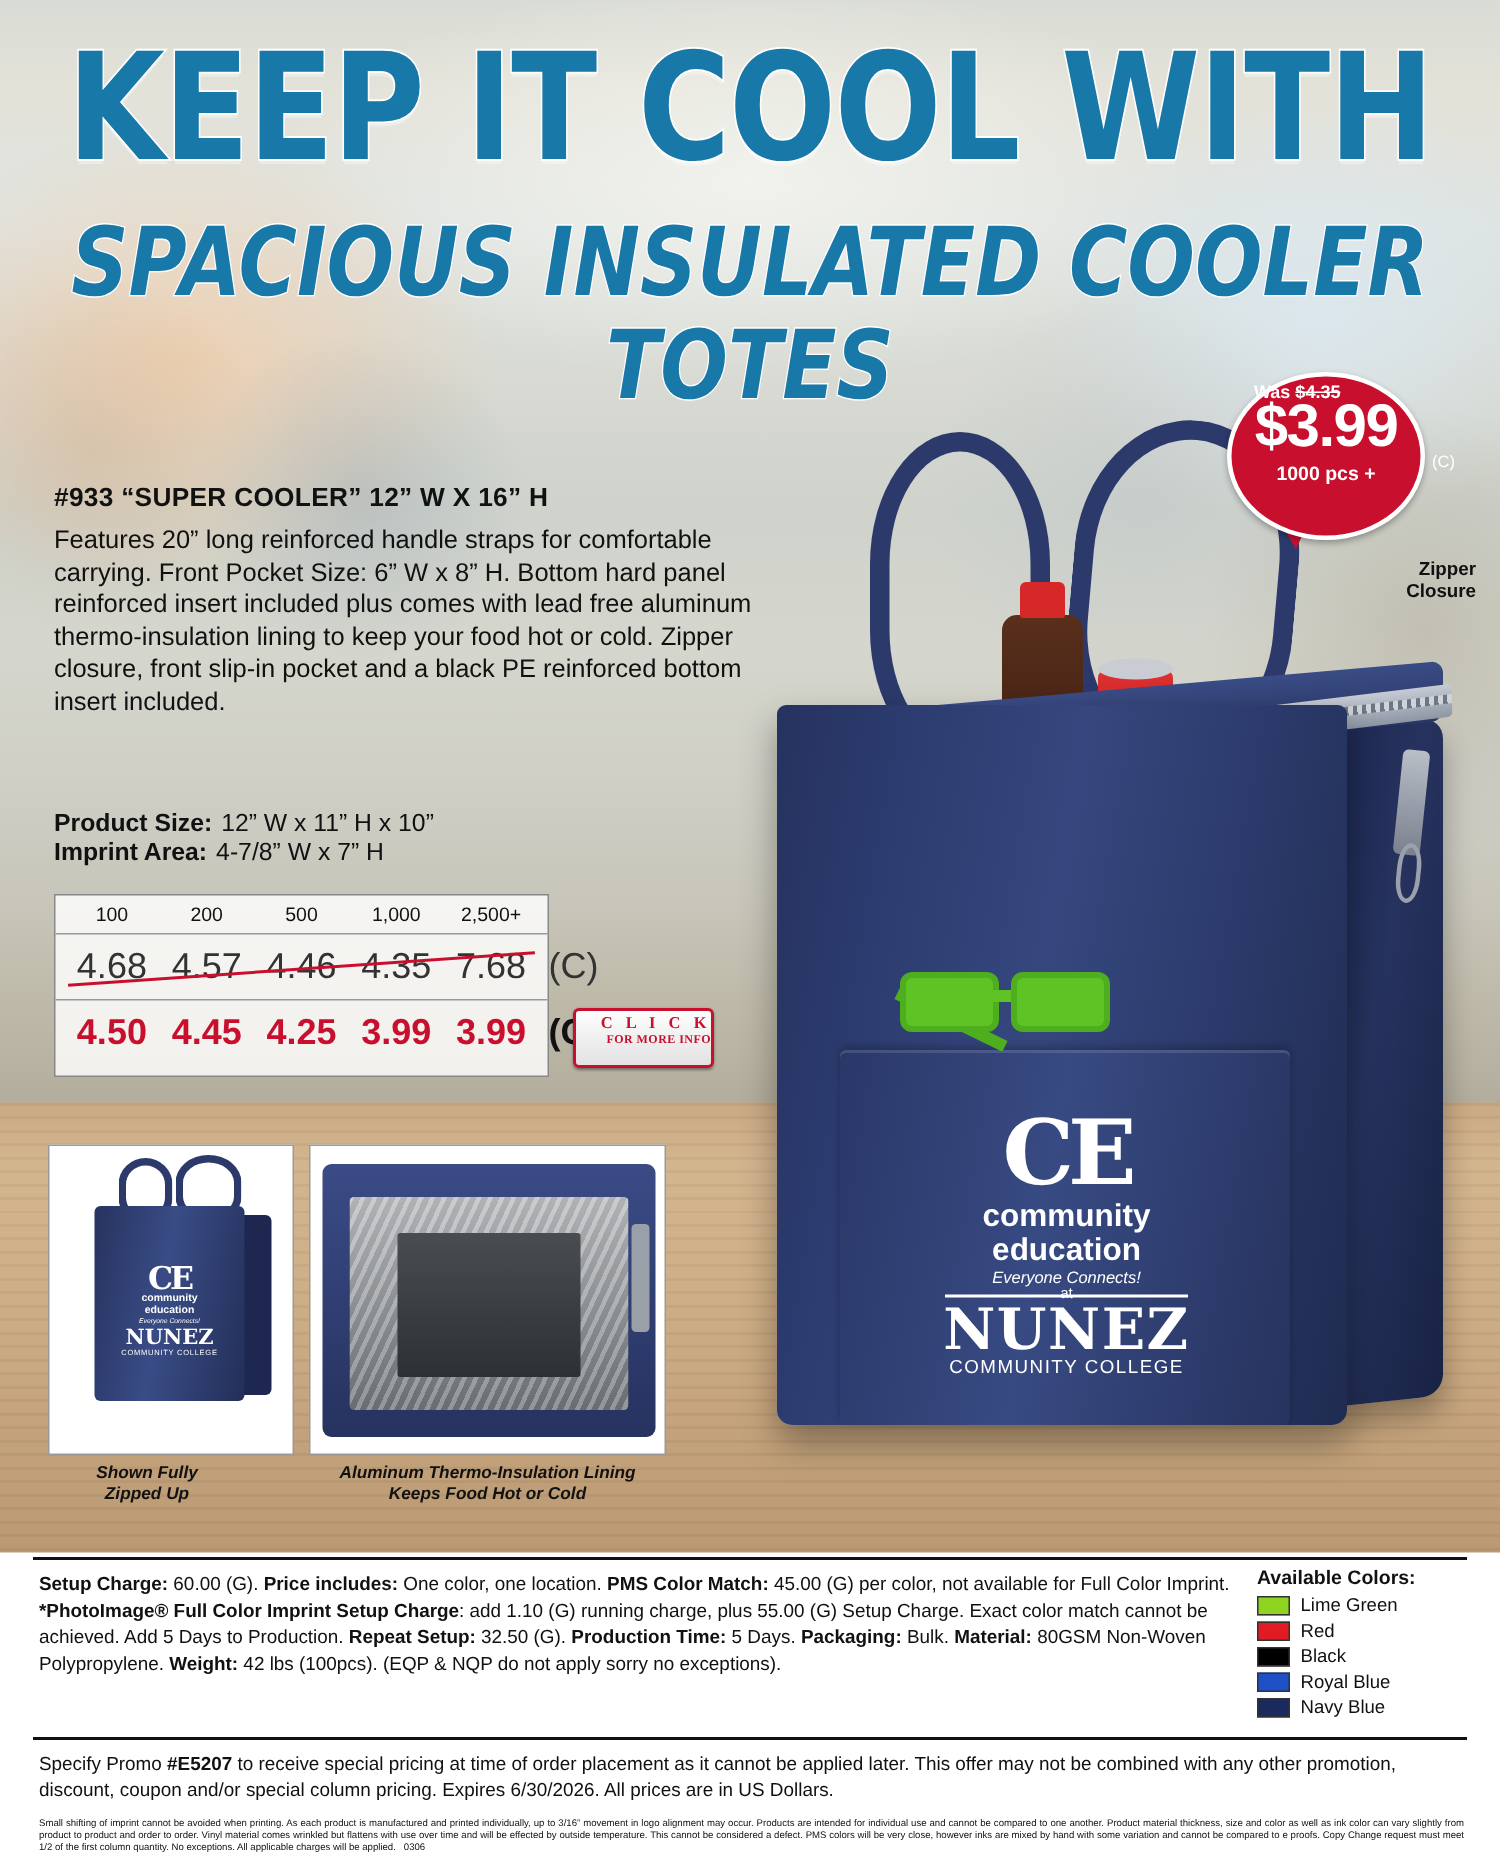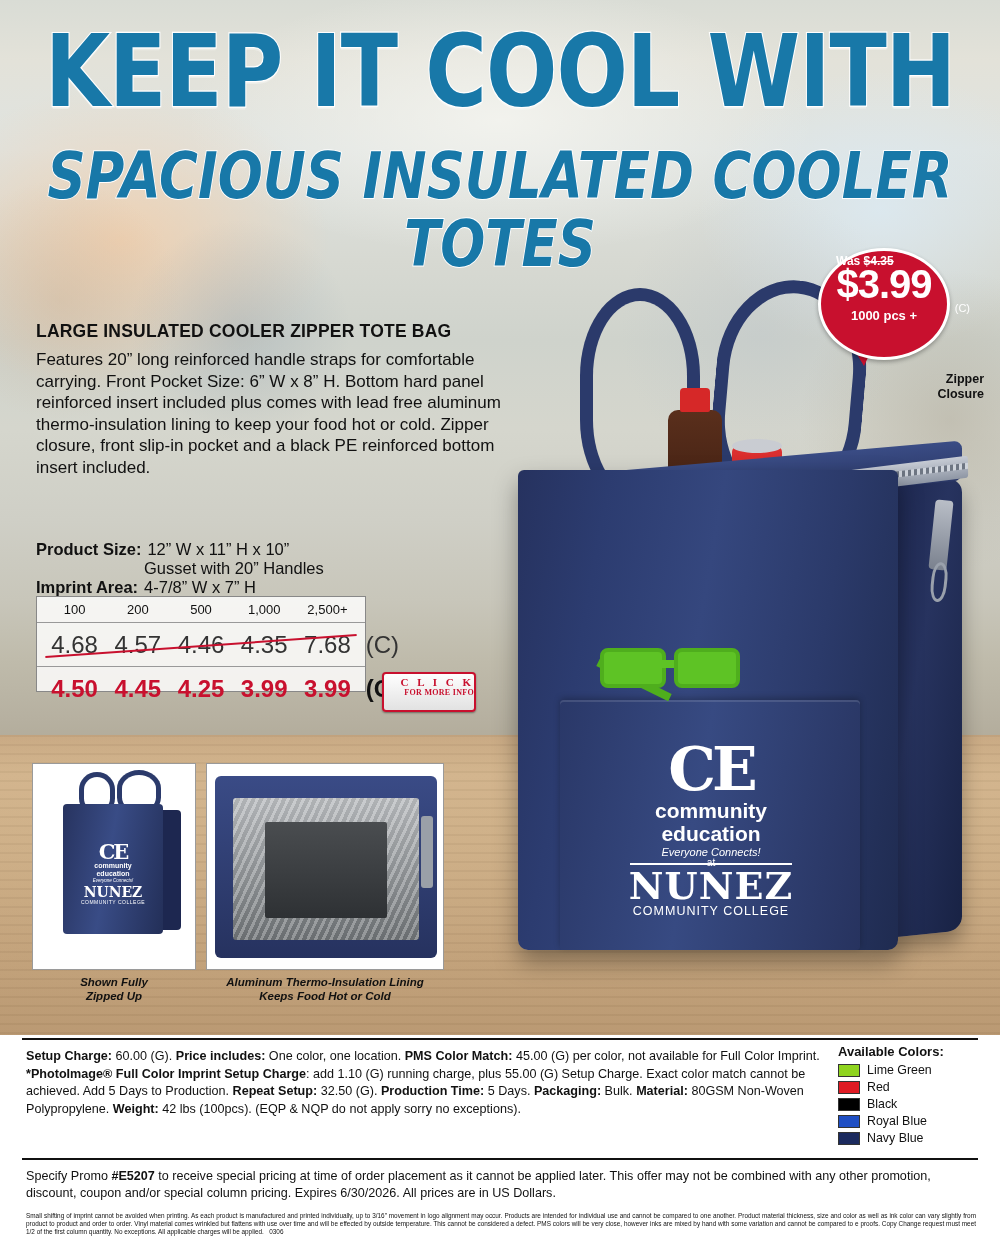--- a/index.html
+++ b/index.html
@@ -71,21 +71,21 @@
   #copy p  { margin:6px 0 0 0; font-size:17px; line-height:21.5px; }
 
   #sizes { position:absolute; left:36px; top:540px; width:520px; font-size:16.5px; z-index:6; color:#111;}
   #sizes .row { display:flex; }
   #sizes .lbl { font-weight:bold; }
   #sizes .val { margin-left:6px; }
   #sizes .indent { margin-left:108px; }
 
   
   #pricegrid {
-    position:absolute; left:36px; top:596px; width:330px; height:96px;
+    position:absolute; left:36px; top:596px; width:330px; height:122px;
     background:rgba(255,255,255,.82); border:1px solid #888; z-index:6;
   }
   #pricegrid .qtyrow {
     display:flex; height:26px; align-items:center; padding:0 6px;
     border-bottom:1px solid #999;
   }
   #pricegrid .qtyrow span { flex:1; text-align:center; font-size:13px; color:#111; }
   #pricegrid .pricerow {
     display:flex; height:44px; align-items:center; padding:0 6px; position:relative;
   }
@@ -207,21 +207,21 @@
   .imprint .rule { height:2px; background:#fff; margin:5px 34px; }
   .imprint .at { font-size:10px; margin-top:-13px; }
   .imprint .nunez { font-family:"DejaVu Serif", serif; font-size:38px; font-weight:bold; line-height:36px; letter-spacing:1px; }
   .imprint .college { font-size:12.5px; letter-spacing:1px; }
 
   
   .thumb { position:absolute; background:#ffffff; border:1px solid #9a9a9a; z-index:6; }
   #thumb1 { left:32px; top:763px; width:164px; height:207px; }
   #thumb2 { left:206px; top:763px; width:238px; height:207px; }
   .thumbcap { position:absolute; text-align:center; font-size:11.5px; font-style:italic; font-weight:bold; color:#111; z-index:6; line-height:14px;}
-  #cap1 { left:32px; top:975px; width:164px; }
+  #cap1 { left:16px; top:975px; width:164px; }
   #cap2 { left:206px; top:975px; width:238px; }
 
   .t1bag { position:absolute; left:30px; top:40px; width:100px; height:130px;
     background:linear-gradient(100deg,#27335f,#394c86 45%,#232f58); border-radius:4px;}
   .t1side { position:absolute; left:128px; top:46px; width:20px; height:120px;
     background:#1d2750; border-radius:0 4px 4px 0;}
   .t1handle { position:absolute; border:5px solid #2b3a6b; border-radius:50%/40%; border-bottom-color:transparent;}
   .t1h1 { left:46px; top:8px; width:36px; height:44px;}
   .t1h2 { left:84px; top:6px; width:44px; height:46px;}
   .t1logo { position:absolute; left:36px; top:78px; width:88px; text-align:center; color:#fff;}
@@ -315,32 +315,29 @@
   <div class="cc">(C)</div>
   <div class="qty">1000 pcs +</div>
 </div>
 
 <div id="zipcall">
   <div>Zipper</div>
   <div>Closure</div>
 </div>
 
 <div id="copy">
-  <h2>LARGE INSULATED COOLER ZIPPER TOTE BAG</h2>
+  <h2>#933 “SUPER COOLER” 12” W X 16” H</h2>
   <p>Features 20” long reinforced handle straps for comfortable carrying. Front Pocket Size: 6” W x 8” H. Bottom hard panel reinforced insert included plus comes with lead free aluminum thermo-insulation lining to keep your food hot or cold. Zipper closure, front slip-in pocket and a black PE reinforced bottom insert included.</p>
 </div>
 
 <div id="sizes">
   <div class="row">
     <span class="lbl">Product Size</span>
     <span class="lbl">:</span>
     <span class="val">12” W x 11” H x 10”</span>
-  </div>
-  <div class="row">
-    <span class="indent">Gusset  with 20” Handles</span>
   </div>
   <div class="row">
     <span class="lbl">Imprint Area</span>
     <span class="lbl">:</span>
     <span class="val">4-7/8” W x 7”  H</span>
   </div>
 </div>
 
 <div id="pricegrid">
   <div class="qtyrow">

